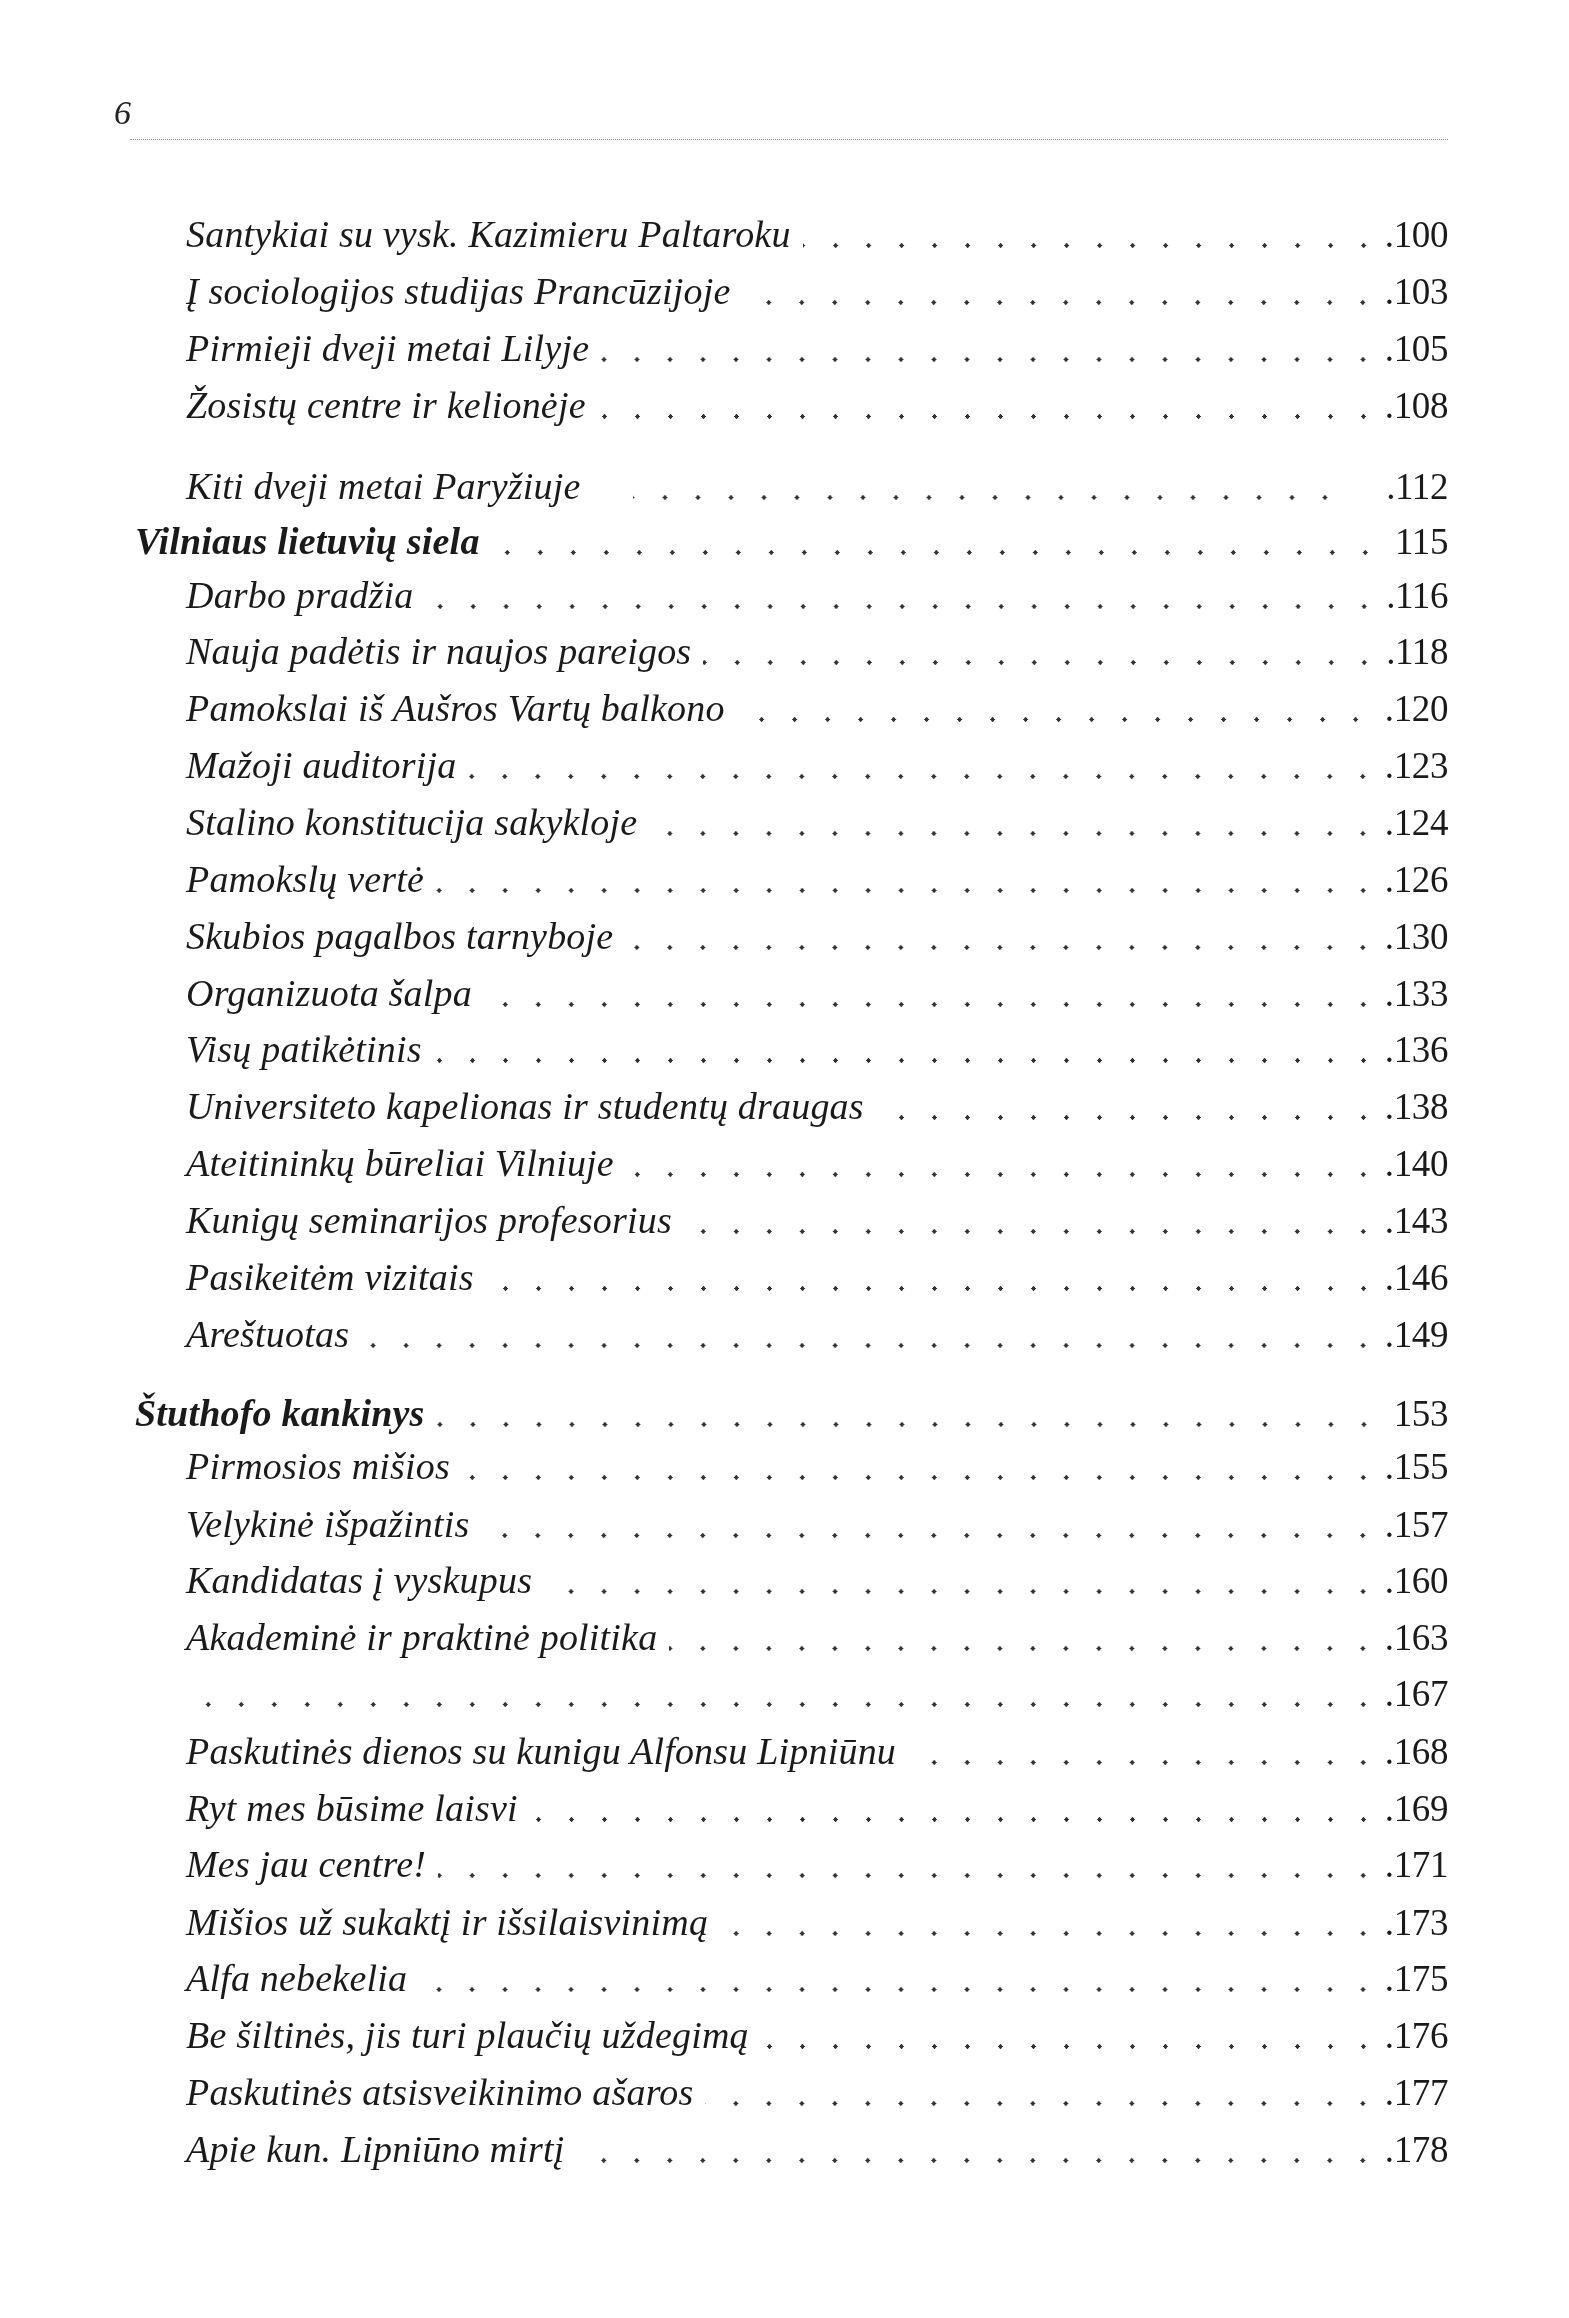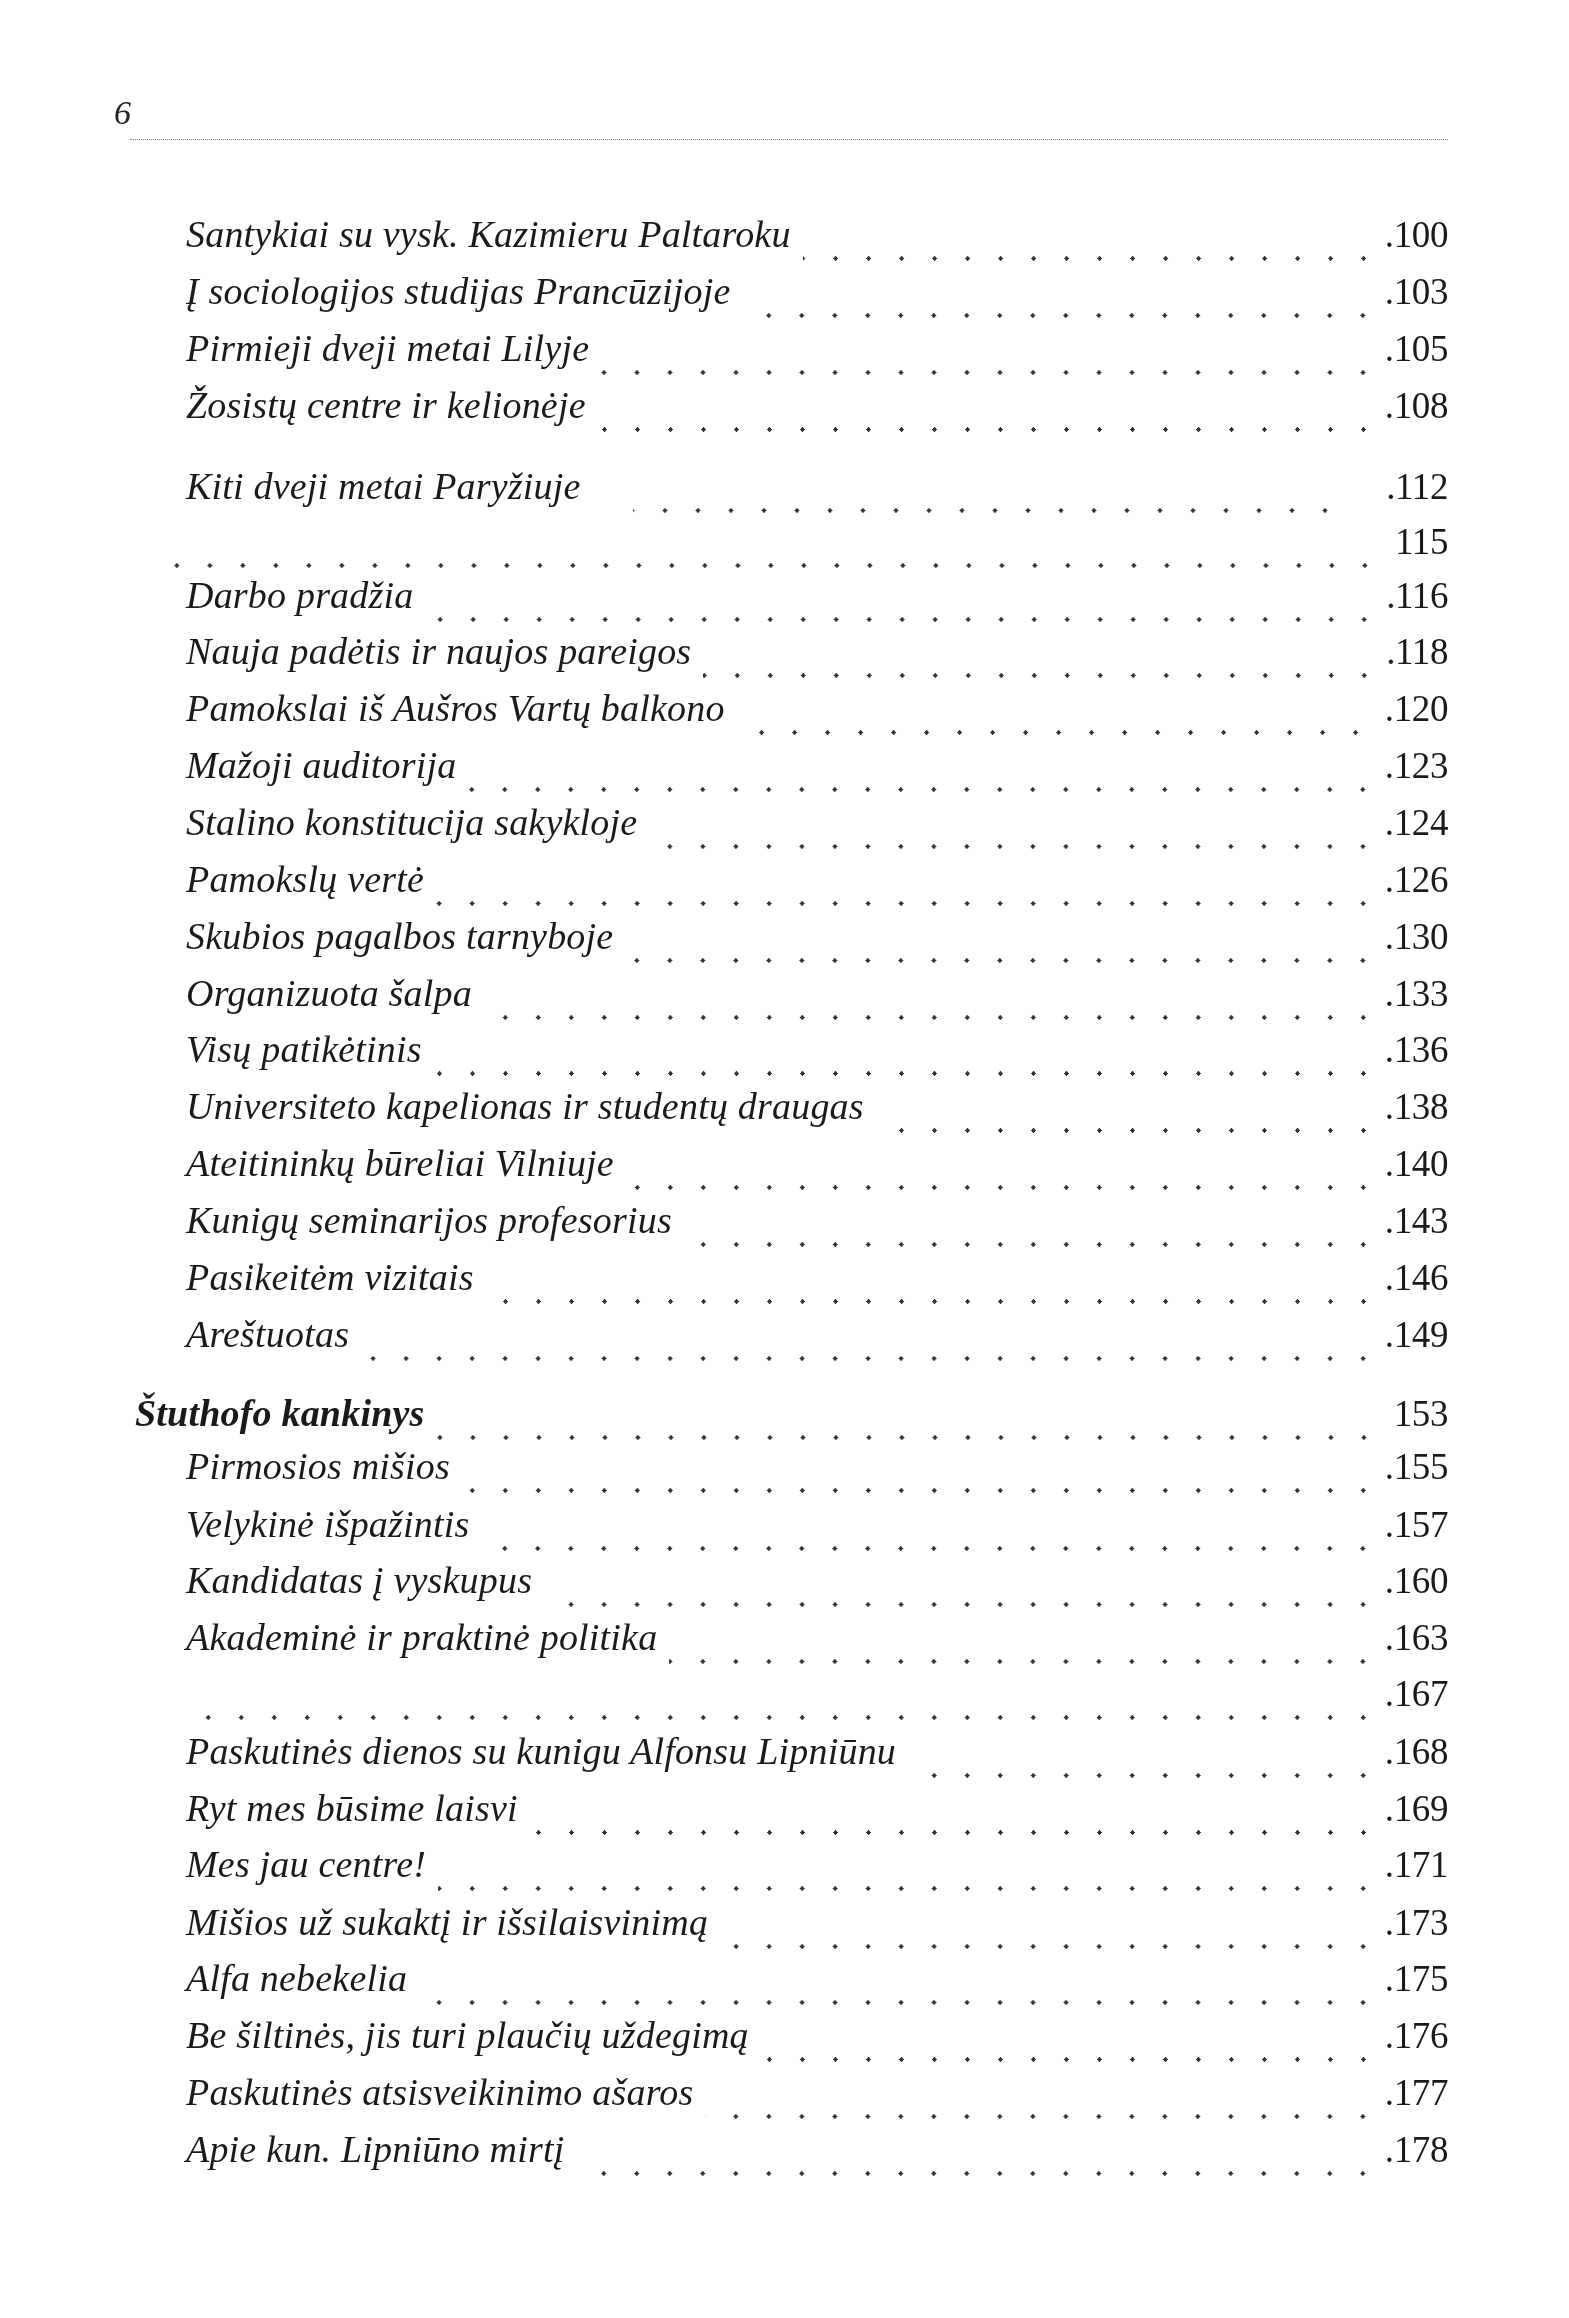--- a/index.html
+++ b/index.html
@@ -36,21 +36,21 @@
     position: absolute;
     left: 0;
     top: 0;
     width: 1570px;
   }
   .toc-row {
     position: absolute;
     right: 122px;
     height: 51px;
     display: flex;
-    align-items: flex-end;
+    align-items: flex-start;
     font-size: 38px;
     line-height: 51px;
     white-space: nowrap;
   }
   .toc-row.entry { left: 186px; }
   .toc-row.section { left: 135px; }
   .toc-row .title {
     font-style: italic;
     flex: 0 0 auto;
     letter-spacing: 0.2px;
@@ -104,20 +104,21 @@
       <span class="title">Žosistų centre ir kelionėje</span>
       <span class="leader"></span>
       <span class="page">.108</span>
     </div>
     <div class="toc-row entry" style="top: 461px; gap: 40px;">
       <span class="title">Kiti dveji metai Paryžiuje</span>
       <span class="leader"></span>
       <span class="page">.112</span>
     </div>
     <div class="toc-row section" style="top: 516px;">
+      <span class="title">Vilniaus lietuvių siela</span>
       <span class="leader"></span>
       <span class="page">115</span>
     </div>
     <div class="toc-row entry" style="top: 570px;">
       <span class="title">Darbo pradžia</span>
       <span class="leader"></span>
       <span class="page">.116</span>
     </div>
     <div class="toc-row entry" style="top: 626px;">
       <span class="title">Nauja padėtis ir naujos pareigos</span>

